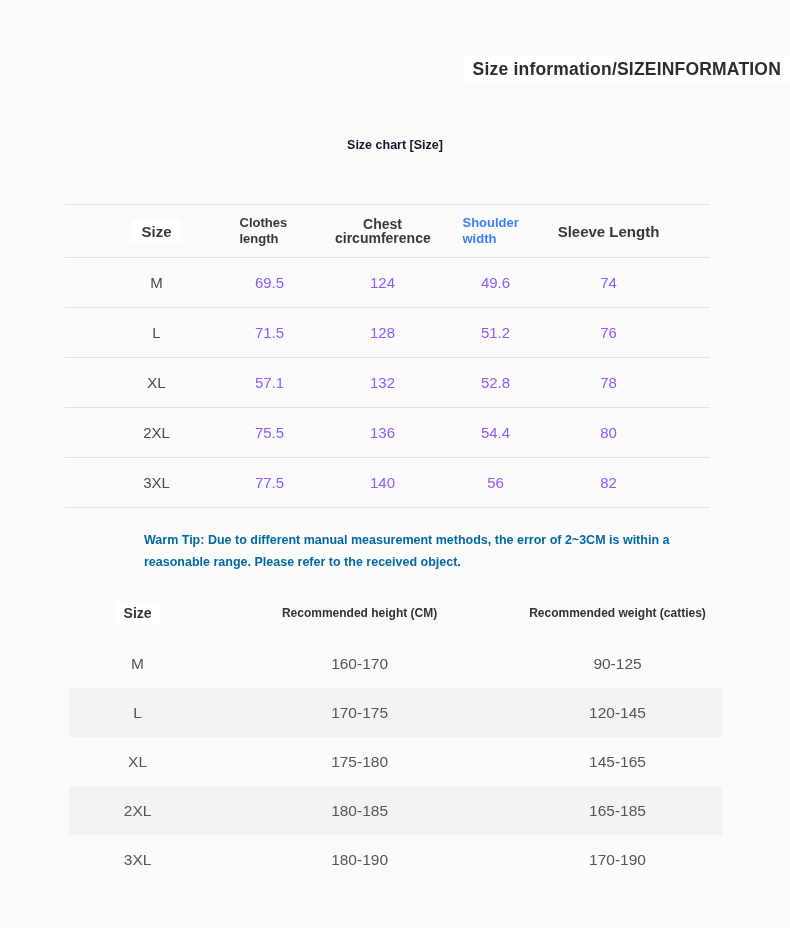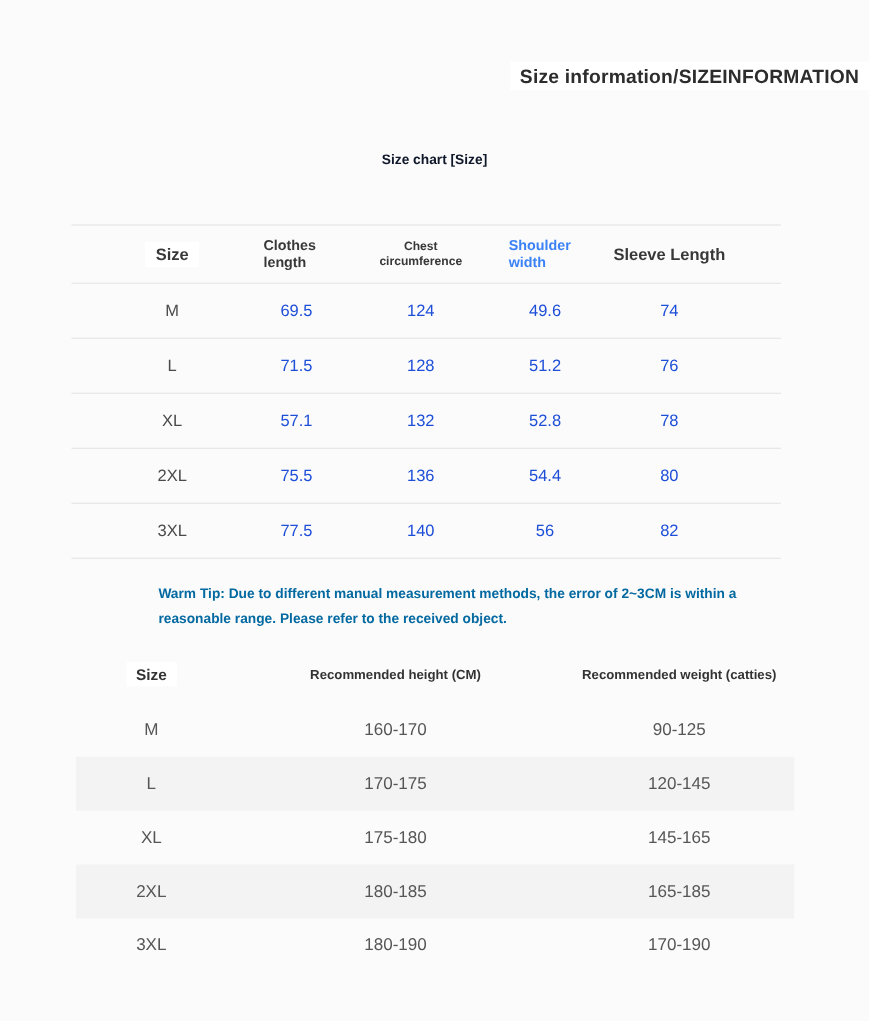--- a/index.html
+++ b/index.html
@@ -55,26 +55,26 @@
     text-align: left;
     vertical-align: middle;
   }
   .th .wrap-c {
     display: inline-block;
     text-align: center;
     vertical-align: middle;
   }
   .th-clothes { font-size: 13px; line-height: 16px; }
   .th-clothes .wrap-l { max-width: 60px; }
-  .th-chest { font-size: 11px; line-height: 14px; }
+  .th-chest { font-size: 14px; line-height: 14px; }
   .th-chest .wrap-c { max-width: 95px; }
   .th-shoulder { font-size: 13px; line-height: 16px; color: #3b82f6; }
   .th-shoulder .wrap-l { max-width: 66px; }
 
-  .td { font-size: 15px; font-weight: 400; color: #1d4ed8; }
+  .td { font-size: 15px; font-weight: 400; color: #8b5cf6; }
   .td-size { color: #4a4a4a; }
 
   
   .warm-tip {
     margin: 21px 0 0 144px;
     width: 568px;
     font-size: 12.5px;
     line-height: 22px;
     font-weight: 700;
     color: #0369a1;

